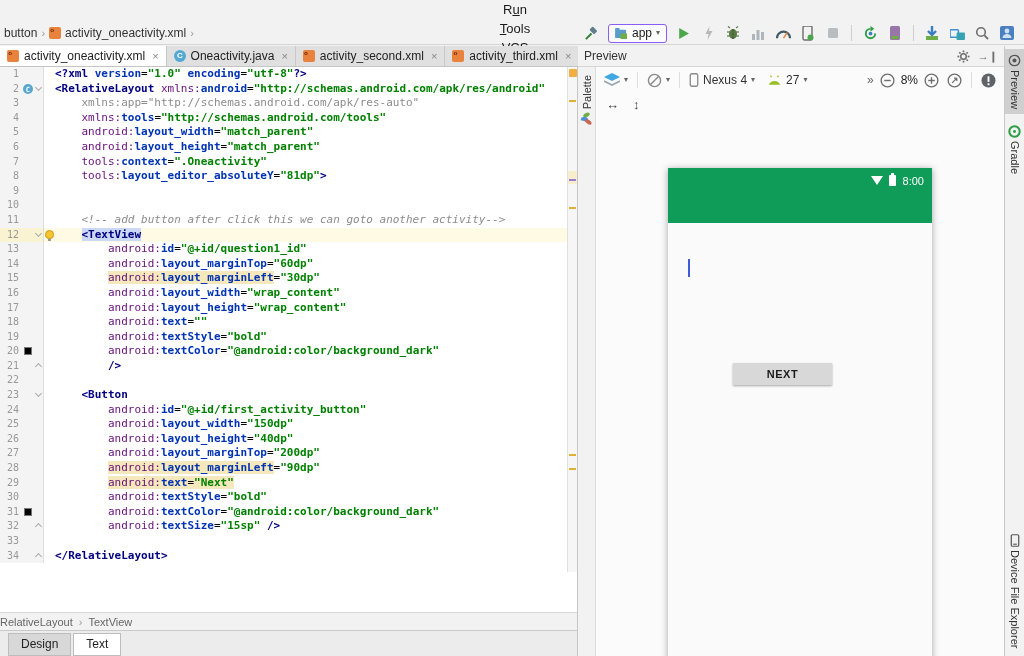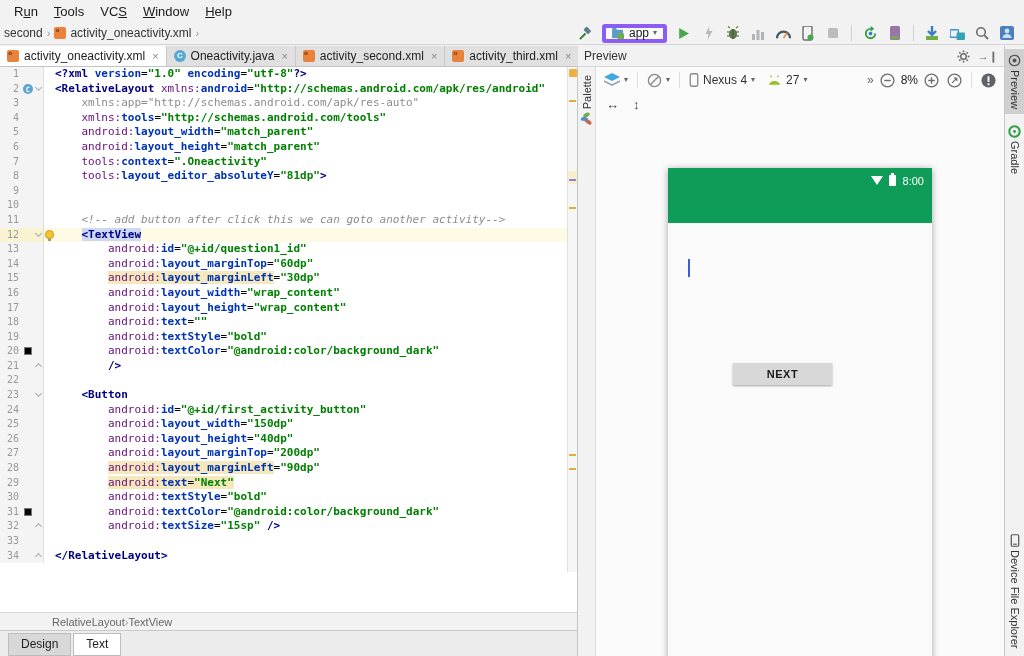--- a/index.html
+++ b/index.html
@@ -1,33 +1,33 @@
 <!DOCTYPE html>
 <html><head>
 <meta charset="utf-8">
 <style>
   * { margin:0; padding:0; box-sizing:border-box; }
   body { font-family:"Liberation Sans",sans-serif; background:#888; }
   .window { width:1024px; height:656px; position:relative; background:#F2F2F2; overflow:hidden;
             font-family:"Liberation Sans",sans-serif; font-size:12px; color:#1A1A1A; }
 
   
-  .menubar { height:22px; display:flex; align-items:center; padding-left:6px; background:#F2F2F2; }
+  .menubar { height:22px; display:flex; align-items:center; padding-left:6px; background:#F2F2F2;flex-direction:column; }
   .menu-item { padding:2px 8px; font-size:13px; color:#1A1A1A; cursor:default; }
   .menu-item .mn { text-decoration:underline; }
 
   
   .navrow { height:23px; display:flex; align-items:center; justify-content:space-between;
             background:#F2F2F2; border-bottom:1px solid #D5D5D5; padding:0 8px 0 4px; }
   .breadcrumb { display:flex; align-items:center; gap:4px; font-size:12px; color:#333; }
   .crumb-sep { color:#999; font-size:11px; }
   .main-toolbar { display:flex; align-items:center; gap:7px; }
   .tb-icon { width:18px; height:18px; display:flex; align-items:center; justify-content:center; }
   .tb-sep { width:1px; height:16px; background:#CFCFCF; margin:0 2px; }
-  .run-combo { display:flex; align-items:center; gap:4px; border:4px solid #8b5cf6; background:#FCFCFC;
+  .run-combo { display:flex; align-items:center; gap:4px; border:1px solid #8b5cf6; background:#FCFCFC;
                border-radius:3px; height:19px; padding:0 6px; font-size:12px; }
   .caret { font-size:8px; color:#666; line-height:1; }
 
   
   .main { position:absolute; top:46px; left:0; right:0; bottom:0; display:flex; }
   .editor-col { width:578px; min-width:578px; display:flex; flex-direction:column;
                 background:#FFF; border-right:1px solid #C6C6C6; }
 
   
   .tabbar { height:21px; display:flex; background:#E7E7E7; border-bottom:1px solid #C4C4C4; }
@@ -77,21 +77,21 @@
   .sg-hl { background:var(--tag-hl,#CBD9F7); }
 
   
   .stripe { position:absolute; top:0; right:0; bottom:0; width:10px; background:#F6F6F6; border-left:1px solid #E0E0E0; }
   .stripe-square { position:absolute; top:2px; left:1px; width:8px; height:8px; border-radius:1px; }
   .stripe-mark { position:absolute; left:1px; width:7px; height:2px; }
   .stripe-band { position:absolute; left:0; width:10px; height:13px; top:104px; background:#F7EDC2; opacity:.8; }
 
   
   .xml-breadcrumb { height:18px; background:#F2F2F2; border-top:1px solid #D8D8D8; display:flex;
-                    align-items:center; padding-left:52px; font-size:11px; color:#666;margin-top:40px; }
+                    align-items:center; gap:6px; font-size:11px; color:#666;margin-top:40px; }
   .bottom-tabs { height:26px; background:#ECECEC; border-top:1px solid #C9C9C9; display:flex;
                  align-items:flex-start; padding-left:8px; gap:2px; }
   .btab { margin-top:2px; padding:3px 12px 4px; font-size:12px; border:1px solid #BDBDBD; background:#D8D8D8; color:#222; }
   .btab.active { background:#FFF; }
 
   
   .preview-col { flex:1; display:flex; flex-direction:column; background:#FFF; min-width:0; }
   .pv-header { height:21px; background:#F2F2F2; border-bottom:1px solid #D5D5D5; display:flex;
                align-items:center; justify-content:space-between; padding:0 6px; font-size:12px; color:#333; }
   .pv-header-right { display:flex; align-items:center; gap:8px; }
@@ -147,21 +147,21 @@
   <div class="menubar" id="menubar">
       <span class="menu-item"><span>R</span><span class="mn">u</span><span>n</span></span>
       <span class="menu-item"><span></span><span class="mn">T</span><span>ools</span></span>
       <span class="menu-item"><span>VC</span><span class="mn">S</span><span></span></span>
       <span class="menu-item"><span></span><span class="mn">W</span><span>indow</span></span>
       <span class="menu-item"><span></span><span class="mn">H</span><span>elp</span></span>
     </div>
 
   <div class="navrow">
     <div class="breadcrumb" id="breadcrumb">
-        <span>second</span>
+        <span>button</span>
         <span class="crumb-sep">›</span>
         <span class="fic fic-xml"></span>
         <span>activity_oneactivity.xml</span>
         <span class="crumb-sep">›</span>
       </div>
     <div class="main-toolbar">
       <span class="tb-icon">
         <svg width="15" height="15" viewBox="0 0 16 16">
             <path d="M2 14 L8 8" stroke="#2E7D32" stroke-width="2"></path>
             <rect x="7" y="2" width="7" height="5" rx="1" transform="rotate(45 10 4)" fill="#607D8B"></rect>

